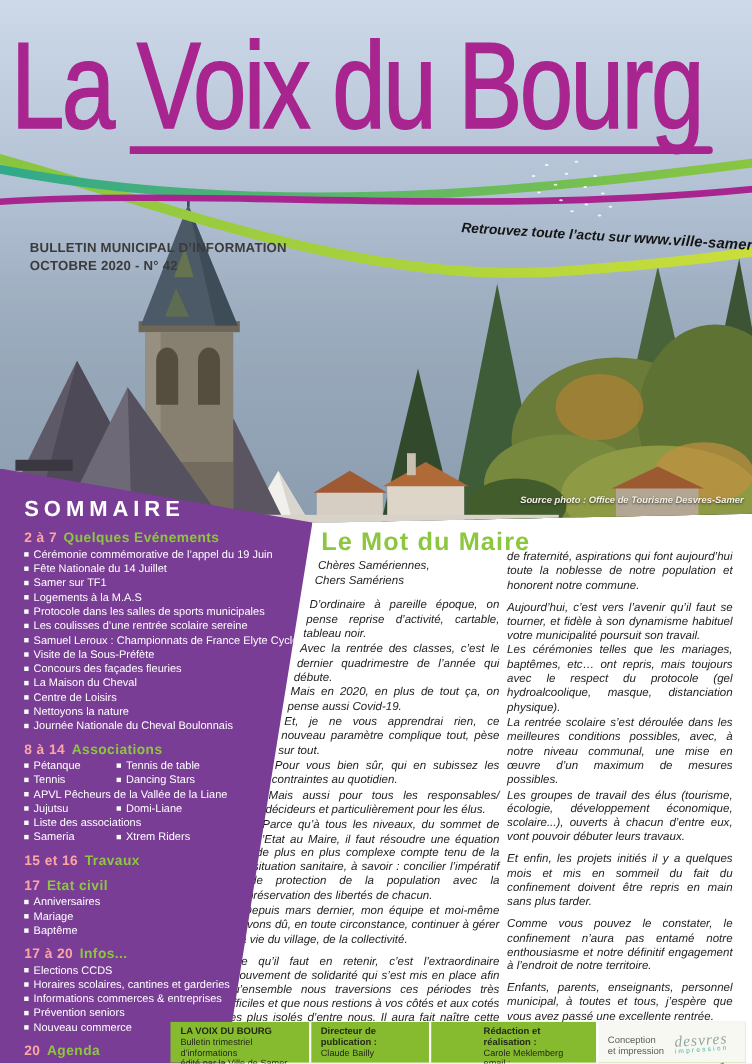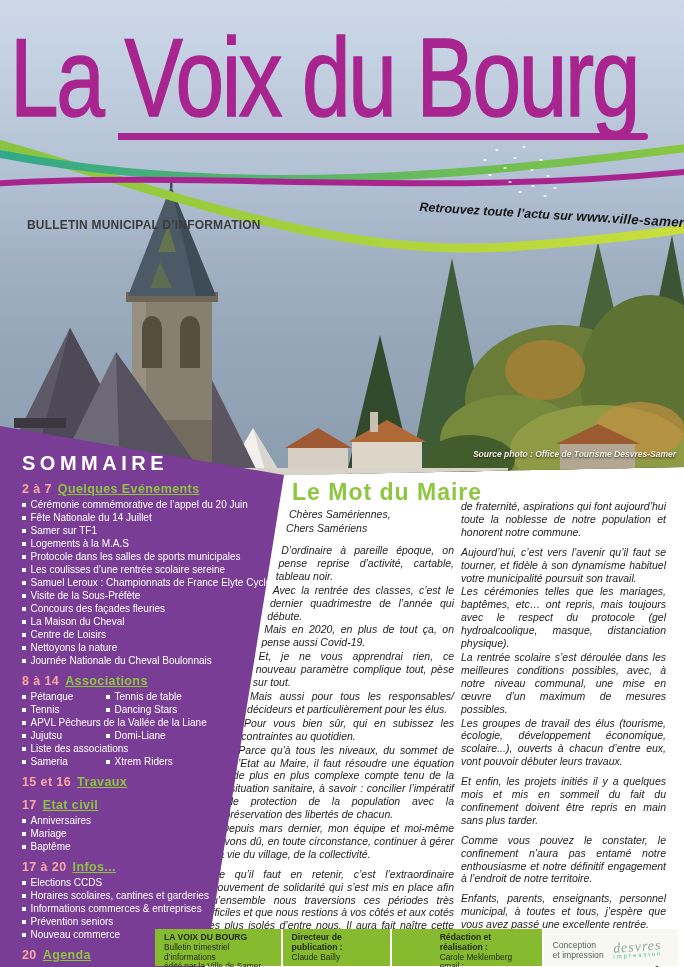--- a/index.html
+++ b/index.html
@@ -35,21 +35,21 @@
 
   
   .sidebar{position:absolute;left:0;top:426px;width:292px;height:541px;background:var(--purple);
     clip-path:polygon(0 0,284px 49px,205px 541px,0 541px);color:#fff;}
   .sidebar-inner{padding:26px 0 0 22px;}
   .sommaire-title{font-size:20px;font-weight:700;letter-spacing:4.5px;color:#fff;}
   .sommaire-section{margin-top:7px;}
   .sommaire-section.empty{margin-bottom:9px;}
   .sec-head{font-size:12.5px;font-weight:700;letter-spacing:.4px;line-height:14px;margin-bottom:2px;}
   .sec-pages{color:#fca5a5;margin-right:6px;}
-  .sec-title{color:var(--green);text-decoration:underline;}
+  .sec-title{color:var(--green);}
   .sec-row{white-space:nowrap;line-height:13px;font-size:10px;}
   .sec-cell{display:inline-block;}
   .sec-cell.half{width:84px;}
   .bullet{display:inline-block;width:3.5px;height:3.5px;background:#fff;margin-right:5px;vertical-align:1.5px;}
 
   
   .mot-title{position:absolute;left:292px;top:479px;font-size:23px;font-weight:700;
     letter-spacing:1px;color:var(--green);}
   .col{position:absolute;font-size:10.5px;line-height:12.9px;font-style:italic;color:var(--text-dark);}
   .col-left{left:203px;top:508px;width:251px;height:426px;}
@@ -181,20 +181,21 @@
         <ellipse cx="555" cy="188" rx="1.7" ry=".9"></ellipse>
           <ellipse cx="490" cy="175" rx="1.7" ry=".9"></ellipse>
       </g>
     </svg>
 
     <h1 class="masthead">La Voix du Bourg</h1>
     <div class="underline"></div>
 
     <div class="bulletin-info">
       <div>BULLETIN MUNICIPAL D’INFORMATION</div>
+      <div>OCTOBRE 2020 - N° 42</div>
     </div>
 
     <div class="tagline">
       <span>Retrouvez toute l’actu sur </span><span class="url">www.ville-samer.fr</span>
     </div>
 
     <div class="photo-credit">Source photo : Office de Tourisme Desvres-Samer</div>
   </div>
 
   <h2 class="mot-title">Le Mot du Maire</h2>
@@ -203,22 +204,22 @@
     <div class="diag-float"></div>
     <div class="salutation">
       <div>Chères Samériennes,</div>
       <div>Chers Samériens</div>
     </div>
     <div id="paras-left">
         <p class="para">D’ordinaire à pareille époque, on pense reprise d’activité, cartable, tableau noir.</p>
         <p class="para">Avec la rentrée des classes, c’est le dernier quadrimestre de l’année qui débute.</p>
         <p class="para">Mais en 2020, en plus de tout ça, on pense aussi Covid-19.</p>
         <p class="para">Et, je ne vous apprendrai rien, ce nouveau paramètre complique tout, pèse sur tout.</p>
+        <p class="para">Pour vous bien sûr, qui en subissez les contraintes au quotidien.</p>
         <p class="para">Mais aussi pour tous les responsables/ décideurs et particulièrement pour les élus.</p>
-        <p class="para">Pour vous bien sûr, qui en subissez les contraintes au quotidien.</p>
         <p class="para">Parce qu’à tous les niveaux, du sommet de l’Etat au Maire, il faut résoudre une équation de plus en plus complexe compte tenu de la situation sanitaire, à savoir : concilier l’impératif de protection de la population avec la préservation des libertés de chacun.</p>
         <p class="para">Depuis mars dernier, mon équipe et moi-même avons dû, en toute circonstance, continuer à gérer la vie du village, de la collectivité.</p>
         <p class="para gap">Ce qu’il faut en retenir, c’est l’extraordinaire mouvement de solidarité qui s’est mis en place afin qu’ensemble nous traversions ces périodes très difficiles et que nous restions à vos côtés et aux cotés des plus isolés d’entre nous. Il aura fait naître cette envie d’être utile, ce besoin de se mettre au service des autres, et un vrai sentiment</p>
       </div>
   </div>
 
   <div class="col col-right">
     <div id="paras-right">
         <p class="para">de fraternité, aspirations qui font aujourd’hui toute la noblesse de notre population et honorent notre commune.</p>
         <p class="para gap">Aujourd’hui, c’est vers l’avenir qu’il faut se tourner, et fidèle à son dynamisme habituel votre municipalité poursuit son travail.</p>
@@ -232,21 +233,21 @@
       </div>
     <div class="signature">Claude Bailly</div>
   </div>
 
   <aside class="sidebar">
     <div class="sidebar-inner">
       <h2 class="sommaire-title">SOMMAIRE</h2>
       <div id="sommaire-sections">
           <div class="sommaire-section">
             <div class="sec-head"><span class="sec-pages">2 à 7</span><span class="sec-title">Quelques Evénements</span></div>
-            <div class="sec-row"><span class="sec-cell"><span class="bullet"></span><span>Cérémonie commémorative de l’appel du 20 Juin</span></span></div>
+            <div class="sec-row"><span class="sec-cell"><span class="bullet"></span><span>Cérémonie commémorative de l’appel du 19 Juin</span></span></div>
             <div class="sec-row"><span class="sec-cell"><span class="bullet"></span><span>Fête Nationale du 14 Juillet</span></span></div>
             <div class="sec-row"><span class="sec-cell"><span class="bullet"></span><span>Samer sur TF1</span></span></div>
             <div class="sec-row"><span class="sec-cell"><span class="bullet"></span><span>Logements à la M.A.S</span></span></div>
             <div class="sec-row"><span class="sec-cell"><span class="bullet"></span><span>Protocole dans les salles de sports municipales</span></span></div>
             <div class="sec-row"><span class="sec-cell"><span class="bullet"></span><span>Les coulisses d’une rentrée scolaire sereine</span></span></div>
             <div class="sec-row"><span class="sec-cell"><span class="bullet"></span><span>Samuel Leroux : Championnats de France Elyte Cyclo</span></span></div>
             <div class="sec-row"><span class="sec-cell"><span class="bullet"></span><span>Visite de la Sous-Préfète</span></span></div>
             <div class="sec-row"><span class="sec-cell"><span class="bullet"></span><span>Concours des façades fleuries</span></span></div>
             <div class="sec-row"><span class="sec-cell"><span class="bullet"></span><span>La Maison du Cheval</span></span></div>
             <div class="sec-row"><span class="sec-cell"><span class="bullet"></span><span>Centre de Loisirs</span></span></div>

